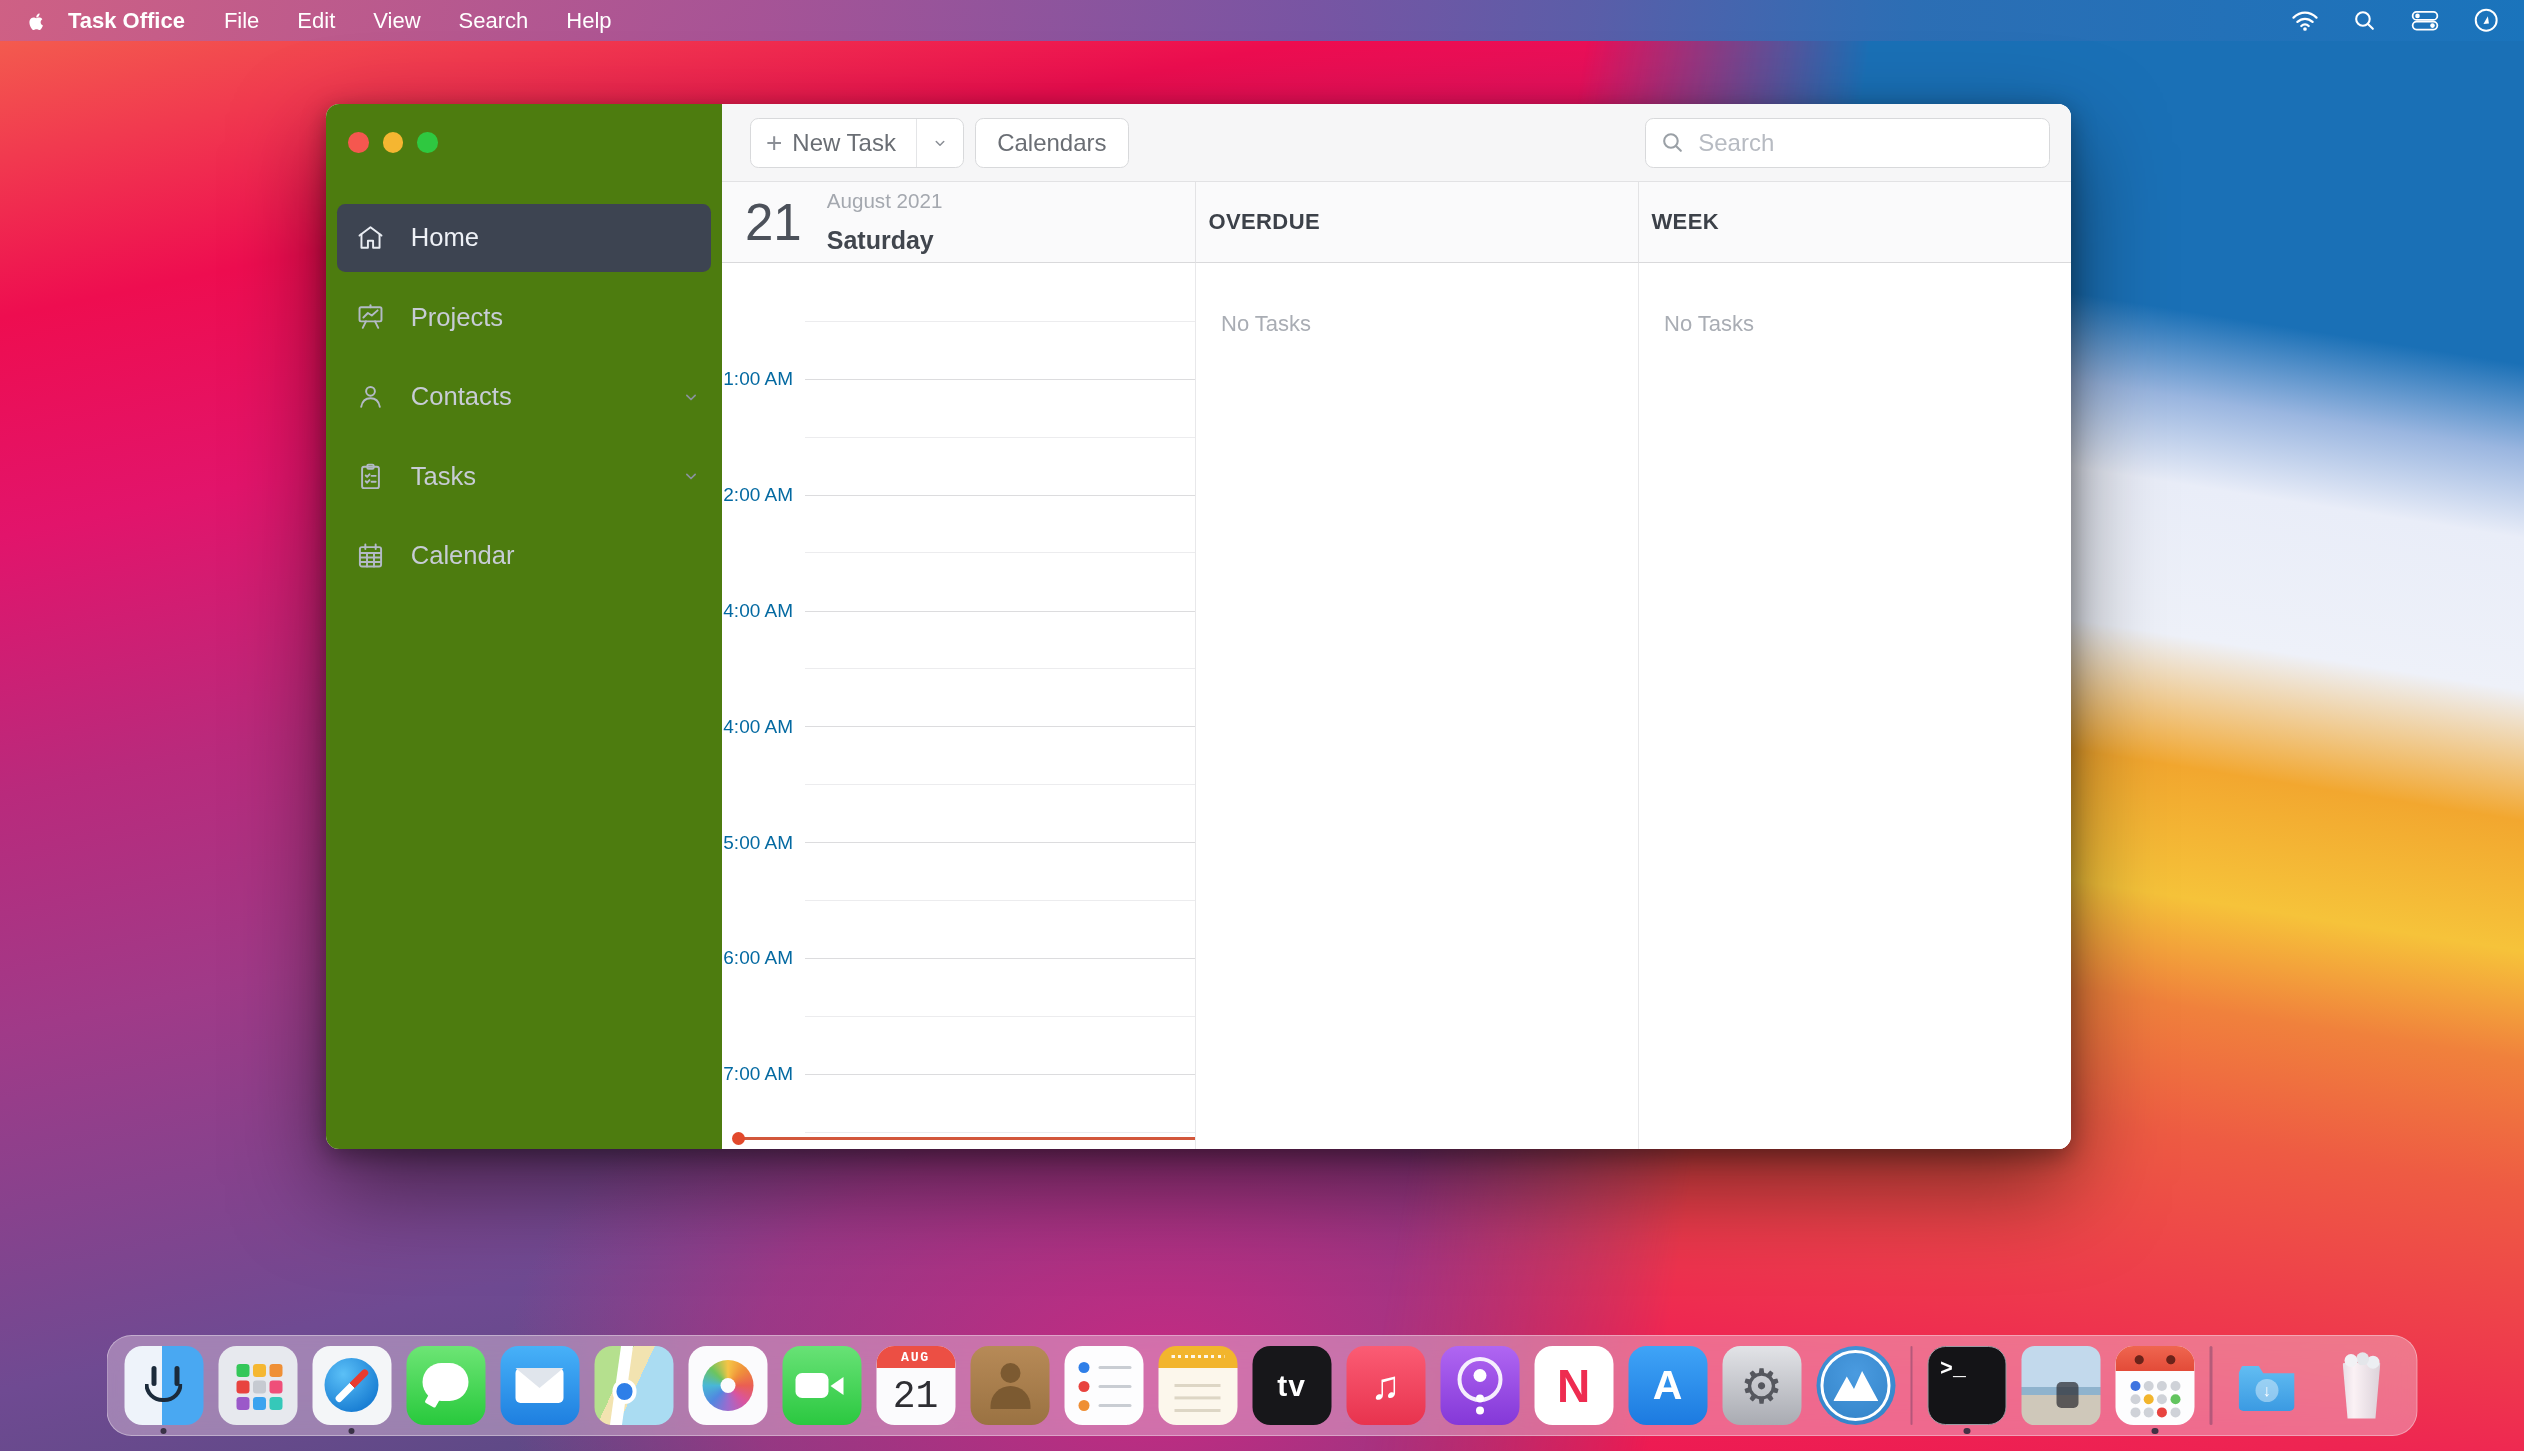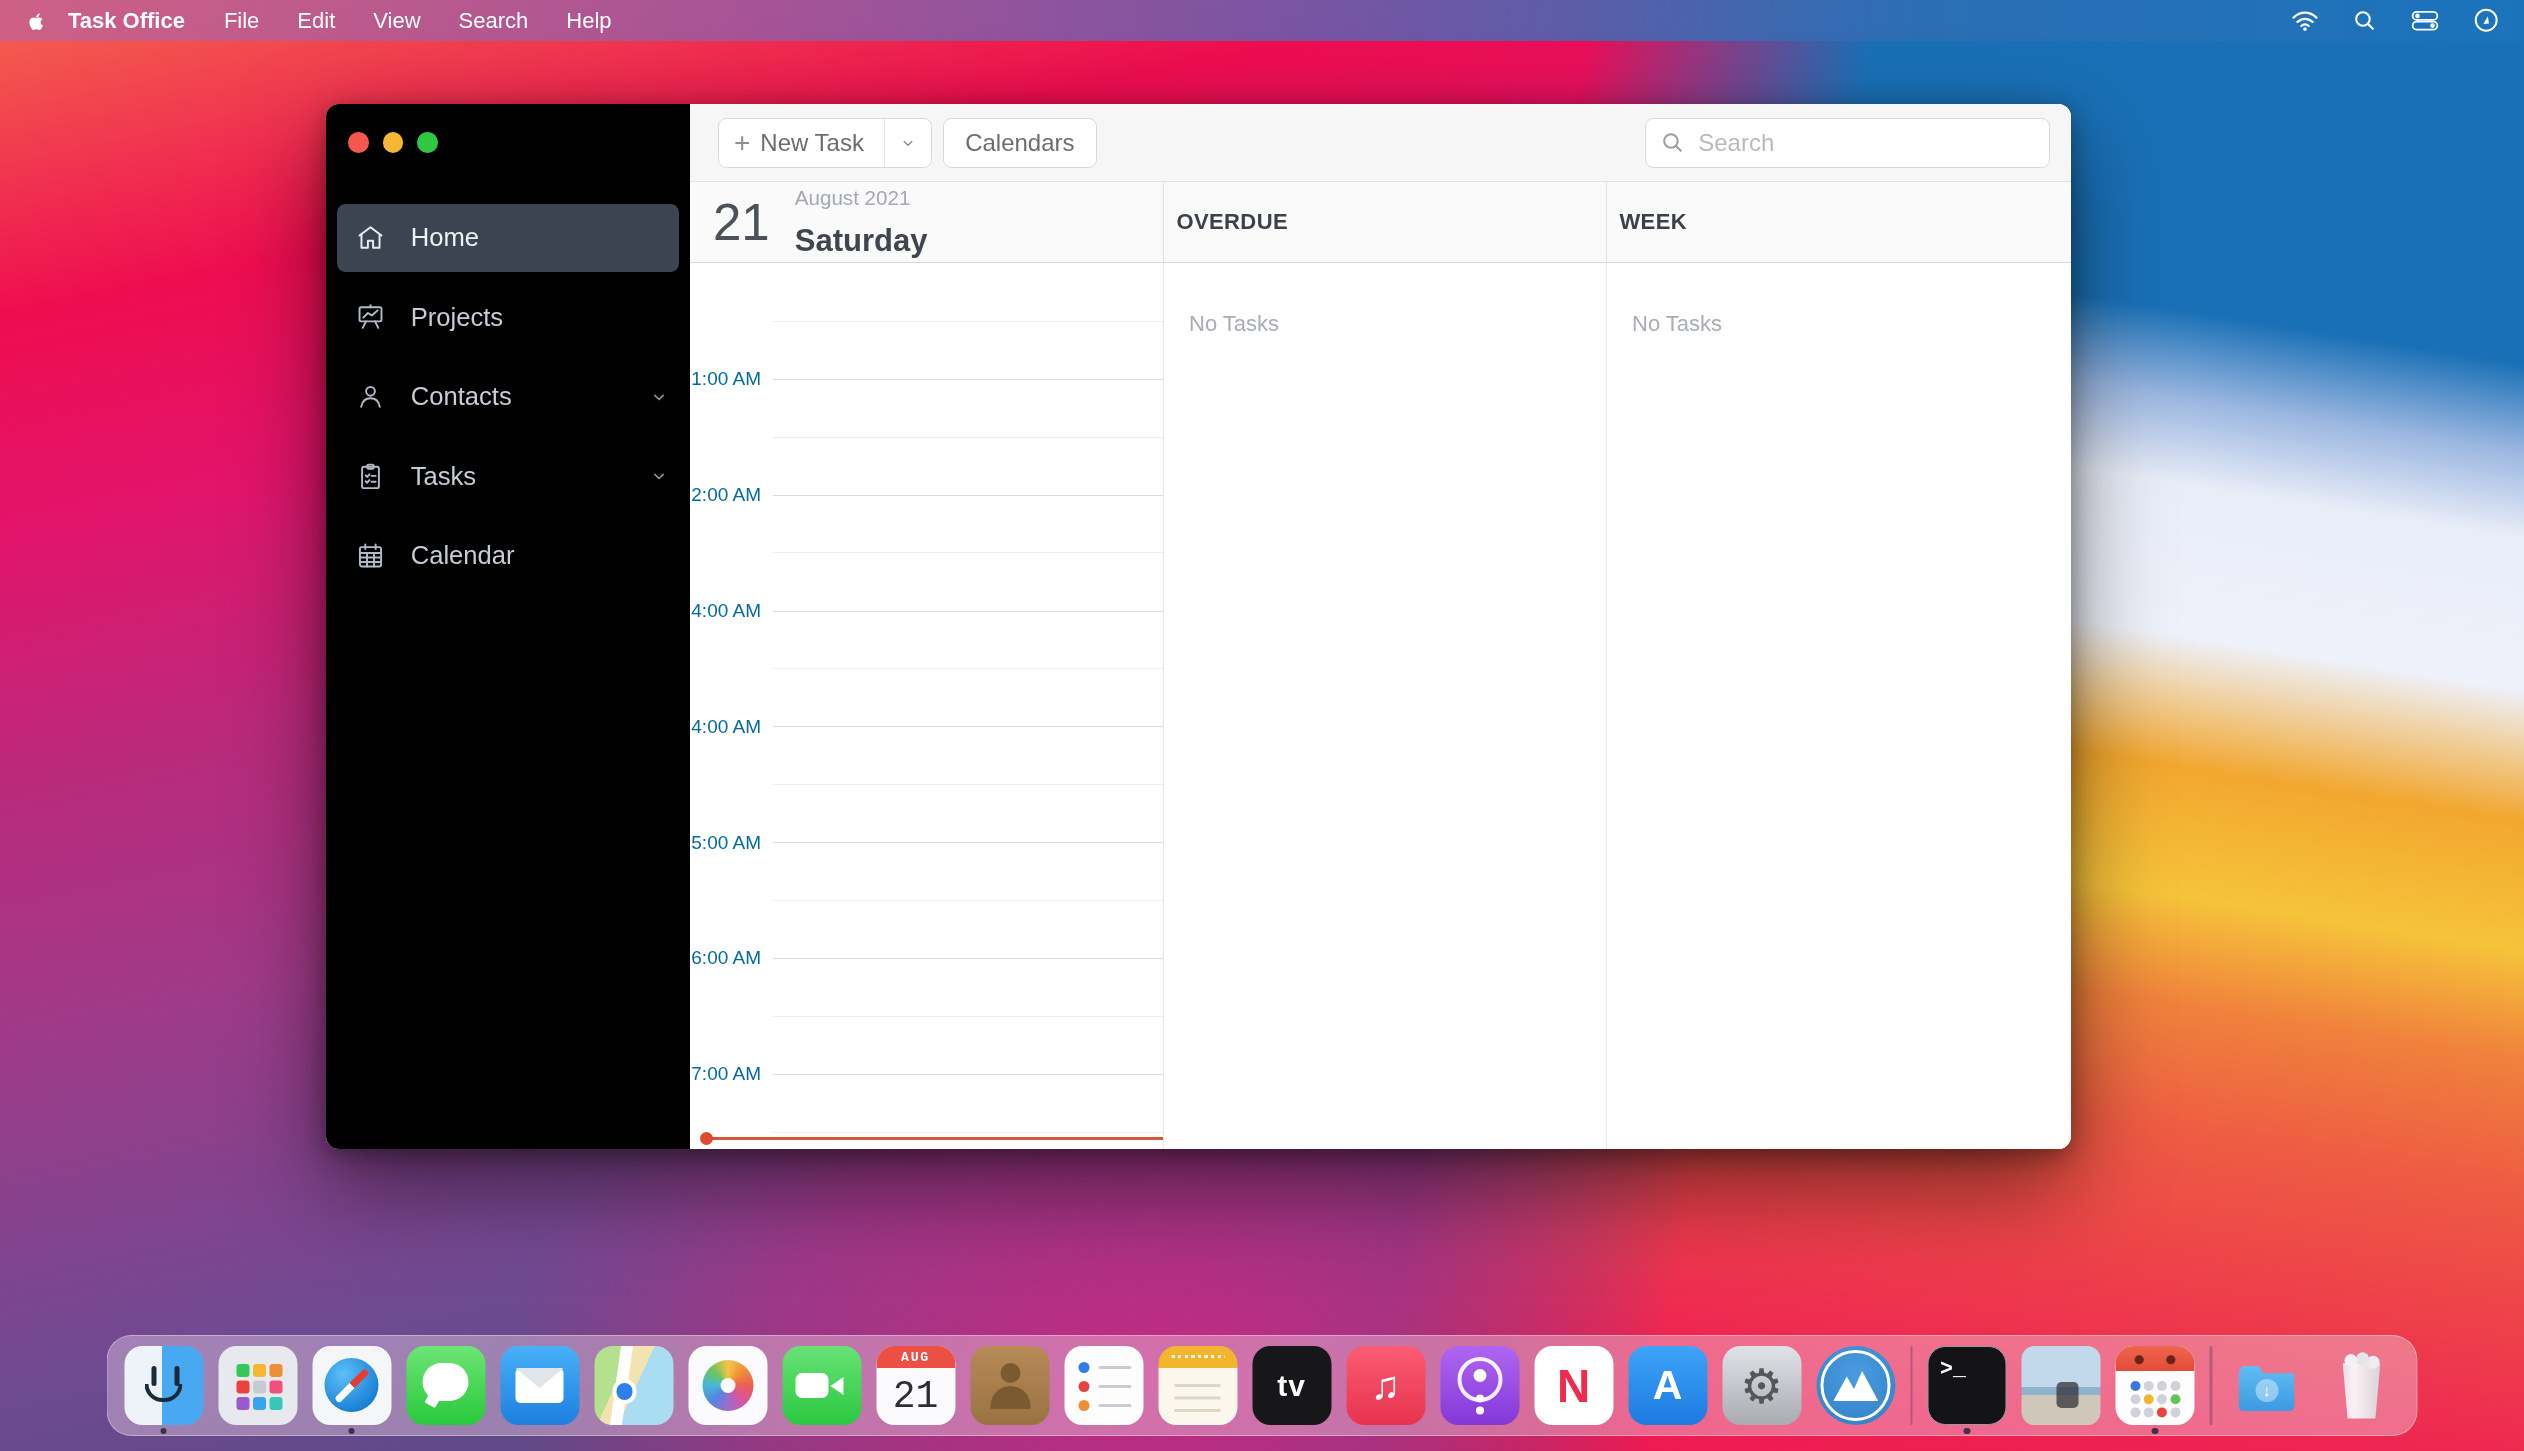--- a/index.html
+++ b/index.html
@@ -18,21 +18,21 @@
     background:linear-gradient(90deg,rgba(203,96,137,.92) 0%,rgba(160,86,156,.92) 30%,rgba(110,90,170,.92) 52%,rgba(45,110,180,.94) 76%,rgba(26,116,188,.95) 100%);
     color:#fff;font-size:22px;}
   .menubar .mitem{padding:4px 19px;line-height:41px;}
   .menubar .appname{font-weight:bold;padding:0 20px;}
   .apple{width:21.5px;height:21.5px;margin-left:26.4px;display:inline-block;vertical-align:middle;}
   .mb-status{margin-left:auto;display:flex;align-items:center;gap:33px;padding-right:25px;}
   .mb-status svg{display:block;}
   
   .window{position:absolute;left:326px;top:104px;width:1745px;height:1045px;border-radius:13.2px;
     box-shadow:0 37px 91px rgba(0,0,0,.5),0 6.6px 25px rgba(0,0,0,.35);display:flex;overflow:hidden;background:#fff;}
-  .sidebar{width:364px;background:#000000;flex:none;position:relative;}
+  .sidebar{width:396px;background:#4d7c0f;flex:none;position:relative;}
   .traffic{display:flex;gap:14px;padding:28px 0 0 22px;}
   .tl{width:20.6px;height:20.6px;border-radius:50%;}
   .tl.red{background:#f5574f;}.tl.yellow{background:#f5b631;}.tl.green{background:#2fc840;}
   .nav{margin-top:51px;display:flex;flex-direction:column;gap:11.6px;padding:0 10.7px;}
   .nav-item{display:flex;align-items:center;height:68px;border-radius:8.3px;padding:0 10px 0 18px;cursor:default;}
   .nav-item.selected{background:#3d4451;}
   .nav-item .nicon{width:31px;height:31px;flex:none;display:flex;align-items:center;justify-content:center;}
   .nav-item svg{stroke:#b3bac6;fill:none;stroke-width:1.5;stroke-linecap:round;stroke-linejoin:round;}
   .nav-item.selected svg{stroke:#e9edf3;}
   .nav-label{margin-left:25px;font-size:25.6px;color:#c7ccd5;}
@@ -53,21 +53,21 @@
   .searchbox{width:405px;height:50px;background:#fff;border:1.2px solid #d8d9db;border-radius:8.3px;display:flex;align-items:center;box-sizing:border-box;padding:0 13.2px;}
   .searchbox input{border:none;outline:none;flex:1;font-size:24px;color:#3c4046;margin-left:11.6px;font-family:inherit;background:transparent;}
   .searchbox input::placeholder{color:#b7bbc2;}
   
   .hdr{background:#fafafb;border-bottom:0.8px solid #d9d9db;box-sizing:border-box;display:flex;align-items:center;}
   .hdr.col2,.hdr.col3{border-left:0.8px solid #e3e3e5;padding-left:12.4px;font-size:22px;font-weight:bold;letter-spacing:0.4px;color:#3c4149;}
   .day-hdr{padding-left:23px;}
   .day-num{font-size:51px;font-weight:200;color:#4c515a;line-height:1;}
   .day-meta{margin-left:25px;display:flex;flex-direction:column;justify-content:center;}
   .day-month{font-size:20.6px;color:#a4a8af;}
-  .day-weekday{font-size:31px;font-weight:bold;color:#41464e;margin-top:13px;}
+  .day-weekday{font-size:25px;font-weight:bold;color:#41464e;margin-top:13px;}
   
   .cell{position:relative;overflow:hidden;background:#fff;}
   .cell.col2,.cell.col3{border-left:0.8px solid #e8e8ea;}
   .no-tasks{position:absolute;top:48px;left:25px;font-size:22px;color:#a9adb4;}
   .time-label{position:absolute;left:0;width:71px;text-align:right;font-size:19px;color:#0369a1;line-height:23px;}
   .hour-line{position:absolute;left:83px;right:0;height:0.8px;background:#dcdcde;}
   .half-line{position:absolute;left:83px;right:0;height:0.8px;background:#ececee;}
   .now-line{position:absolute;left:15px;right:0;top:874px;height:2.5px;background:#d2573b;}
   .now-dot{position:absolute;left:10px;top:869px;width:13.2px;height:13.2px;border-radius:50%;background:#e2492c;}
   

